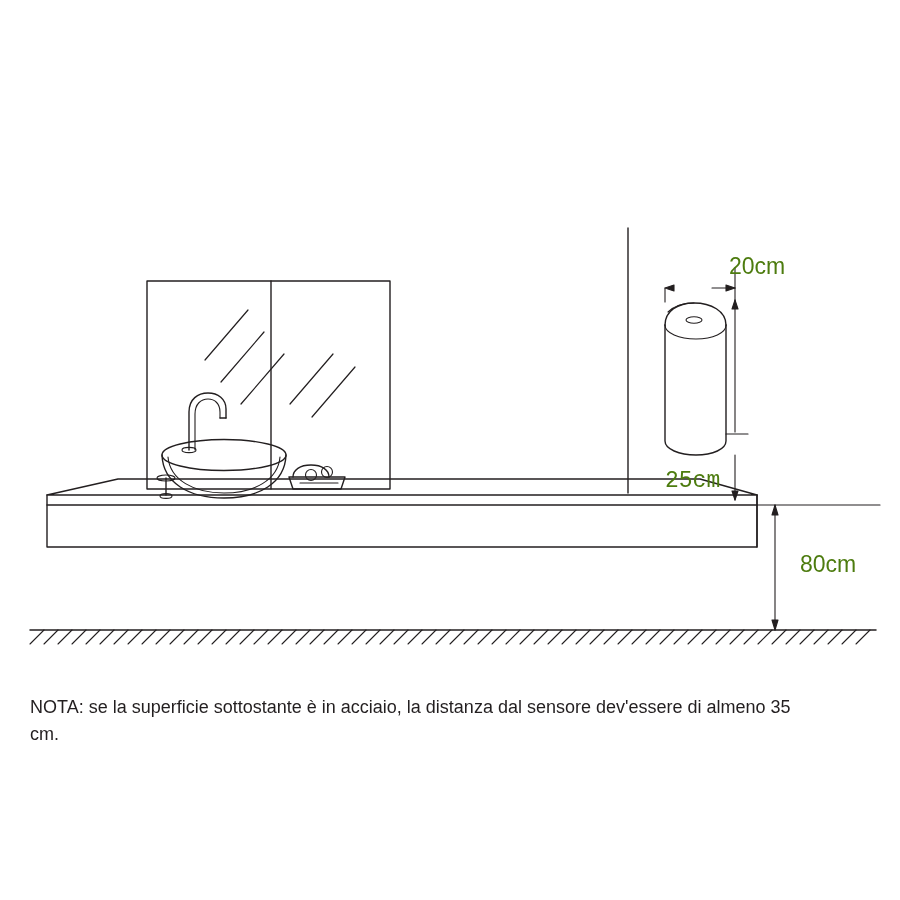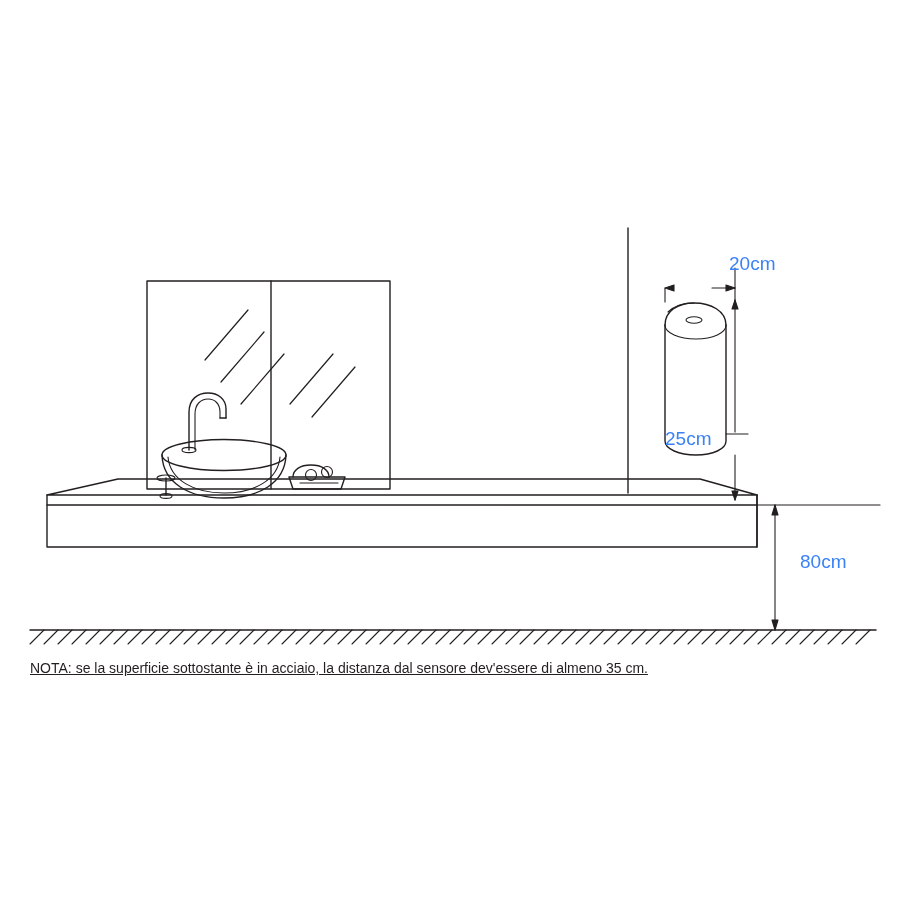--- a/index.html
+++ b/index.html
@@ -20,34 +20,33 @@
   #drawing {
     position: absolute;
     left: 0;
     top: 0;
     width: 900px;
     height: 900px;
   }
   .dim-label {
     position: absolute;
     font-family: "Liberation Sans", sans-serif;
-    font-size: 19px;
-    color: #3b82f6;
+    font-size: 23px;
+    color: #4d7c0f;
     white-space: nowrap;
   }
   #note {
     position: absolute;
     left: 30px;
-    top: 655px;
+    top: 694px;
     width: 790px;
     font-family: "Liberation Sans", sans-serif;
-    font-size: 14px;
+    font-size: 18px;
     line-height: 27px;
     color: #231f20;
-    text-decoration: underline;
   }
 </style>
 </head>
 <body>
 
 <div id="stage">
 
   <svg id="drawing" viewBox="0 0 900 900">
     <g fill="none" stroke="#231f20" stroke-width="1.4" stroke-linecap="round" stroke-linejoin="round">
 
@@ -193,19 +192,19 @@
           <line x1="842" y1="644" x2="856" y2="630"></line>
             <line x1="856" y1="644" x2="870" y2="630"></line>
         </g>
       </g>
 
     </g>
   </svg>
 
   <div class="dim-label" style="left: 729px; top: 253px;">20cm</div>
 
-  <div class="dim-label" style="left: 665px; top: 428px;">25cm</div>
+  <div class="dim-label" style="left: 665px; top: 468px; font-family: Liberation Mono, monospace;">25cm</div>
 
   <div class="dim-label" style="left: 800px; top: 551px;">80cm</div>
 
   <div id="note">NOTA: se la superficie sottostante è in acciaio, la distanza dal sensore dev'essere di almeno 35 cm.</div>
 
 </div>
 
 </body></html>

